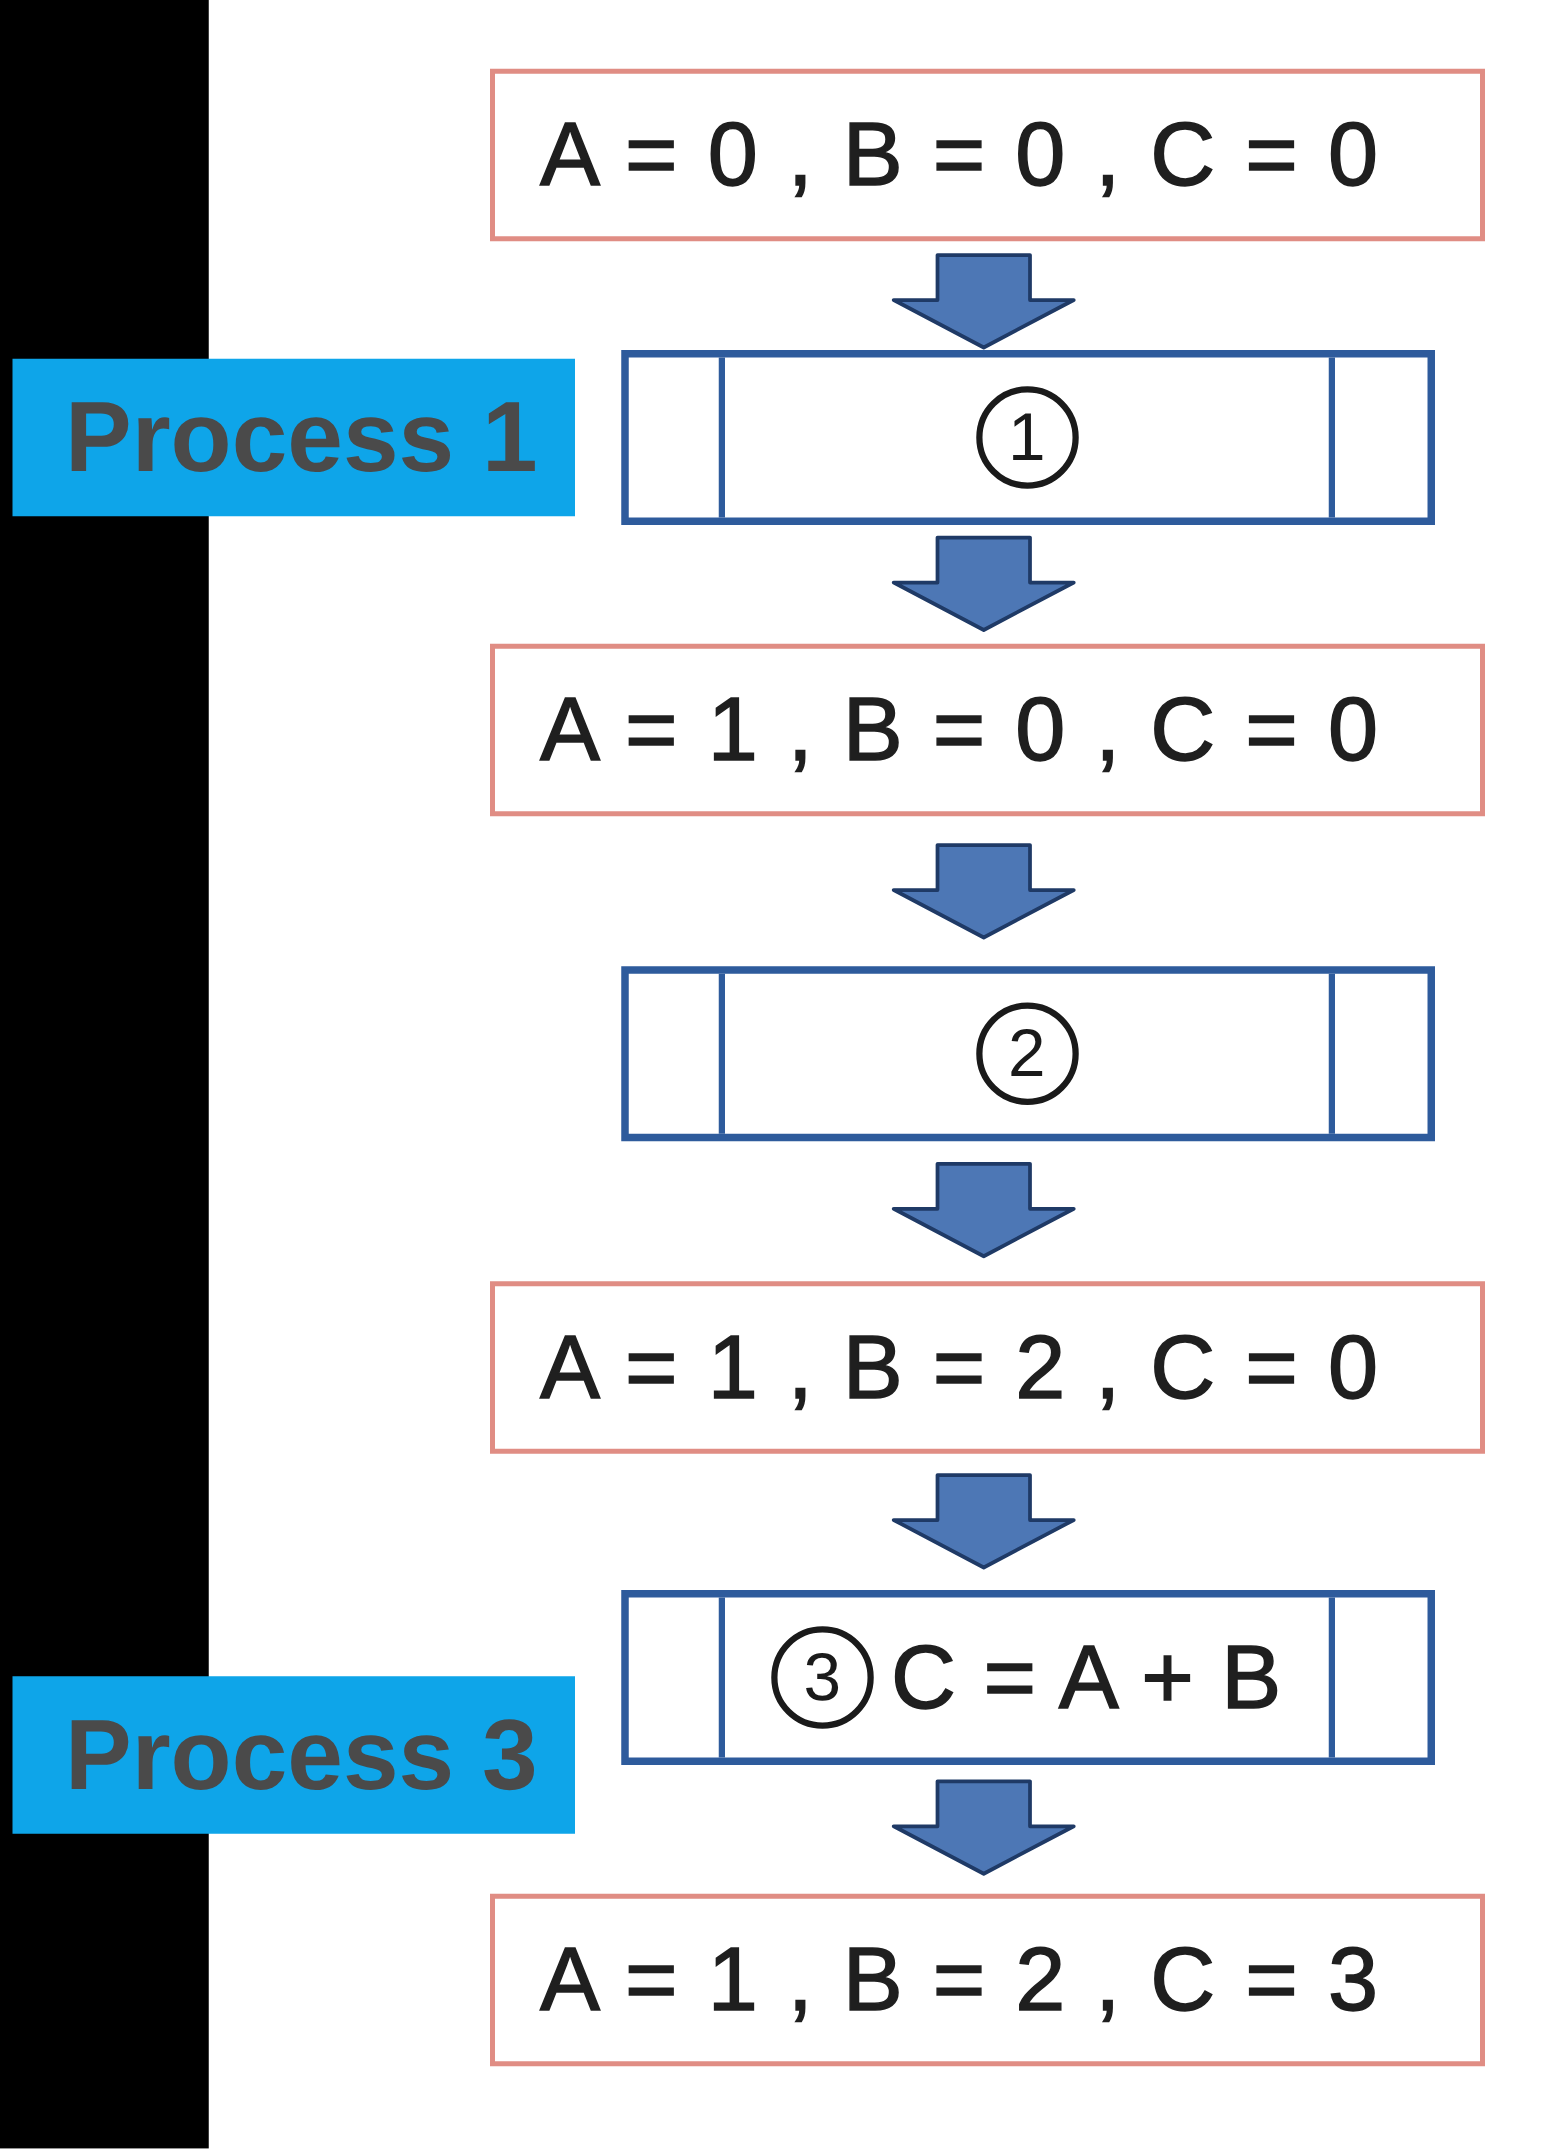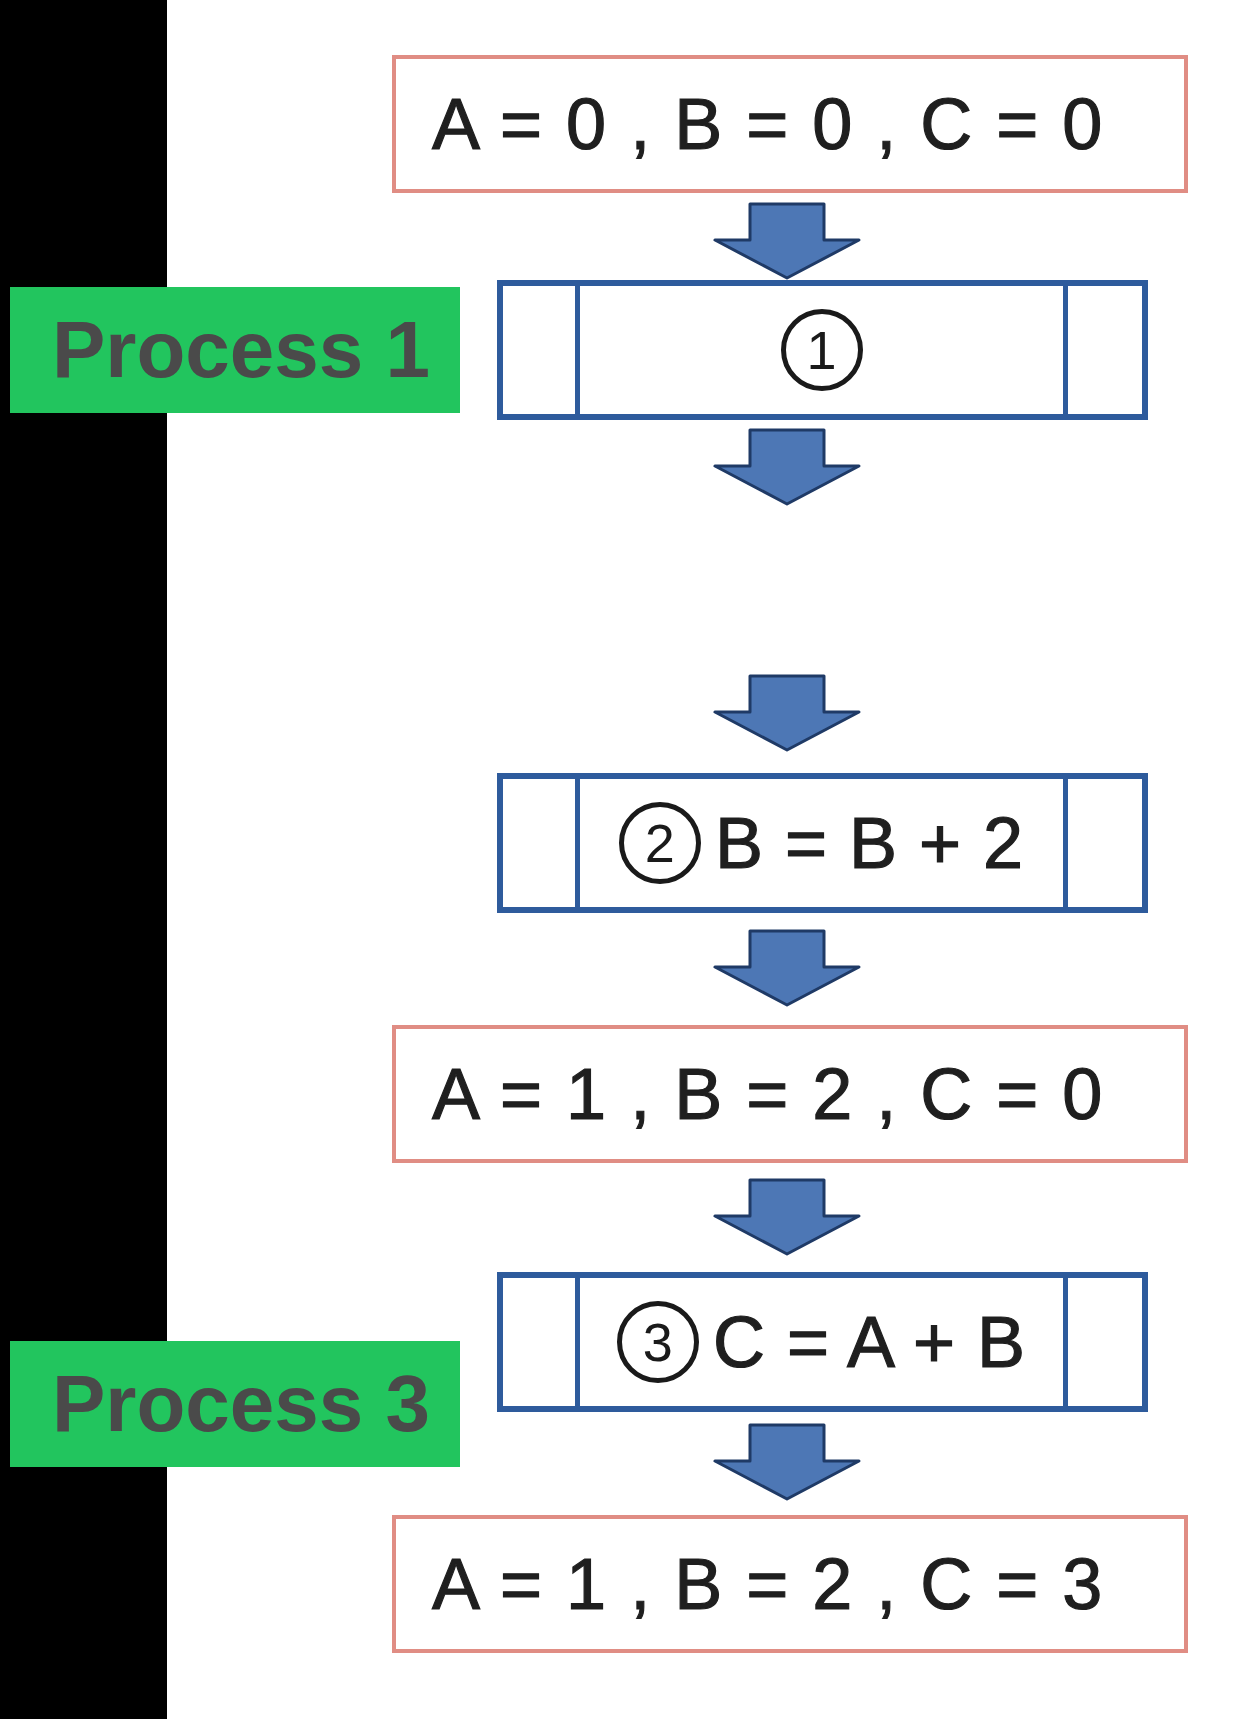--- a/index.html
+++ b/index.html
@@ -85,21 +85,21 @@
     letter-spacing: 1px;
     -webkit-text-stroke: 1.2px #1f1f1f;
     white-space: pre;
   }
   
   .process-label {
     position: absolute;
     left: 10px;
     width: 450px;
     height: 126px;
-    background: #22c55e;
+    background: #0ea5e9;
     display: flex;
     align-items: center;
     padding-left: 42px;
     box-sizing: border-box;
   }
   .process-label-text {
     font-size: 80px;
     font-weight: 700;
     color: #4a4a4a;
     line-height: 1;
@@ -141,33 +141,35 @@
       <span class="circle-num">1</span>
     </div>
   </div>
 
   <div class="down-arrow" style="top:428px">
     <svg width="148" height="78" viewBox="0 0 148 78" xmlns="http://www.w3.org/2000/svg">
       <polygon points="37,2 111,2 111,38 146,38 74,76 2,38 37,38" fill="#4d77b5" stroke="#1f3a66" stroke-width="3" stroke-linejoin="round"></polygon>
     </svg>
   </div>
 
+  <div class="state-box" style="top:515px">
+    <span class="state-text">A = 1 , B = 0 , C = 0</span>
+  </div>
 
   <div class="down-arrow" style="top:674px">
     <svg width="148" height="78" viewBox="0 0 148 78" xmlns="http://www.w3.org/2000/svg">
       <polygon points="37,2 111,2 111,38 146,38 74,76 2,38 37,38" fill="#4d77b5" stroke="#1f3a66" stroke-width="3" stroke-linejoin="round"></polygon>
     </svg>
   </div>
 
   <div class="process-box" style="top:773px">
     <div class="inner-line left"></div>
     <div class="inner-line right"></div>
     <div class="process-content">
       <span class="circle-num">2</span>
-      <span class="process-equation">B = B + 2</span>
     </div>
   </div>
 
   <div class="down-arrow" style="top:929px">
     <svg width="148" height="78" viewBox="0 0 148 78" xmlns="http://www.w3.org/2000/svg">
       <polygon points="37,2 111,2 111,38 146,38 74,76 2,38 37,38" fill="#4d77b5" stroke="#1f3a66" stroke-width="3" stroke-linejoin="round"></polygon>
     </svg>
   </div>
 
   <div class="state-box" style="top:1025px">

